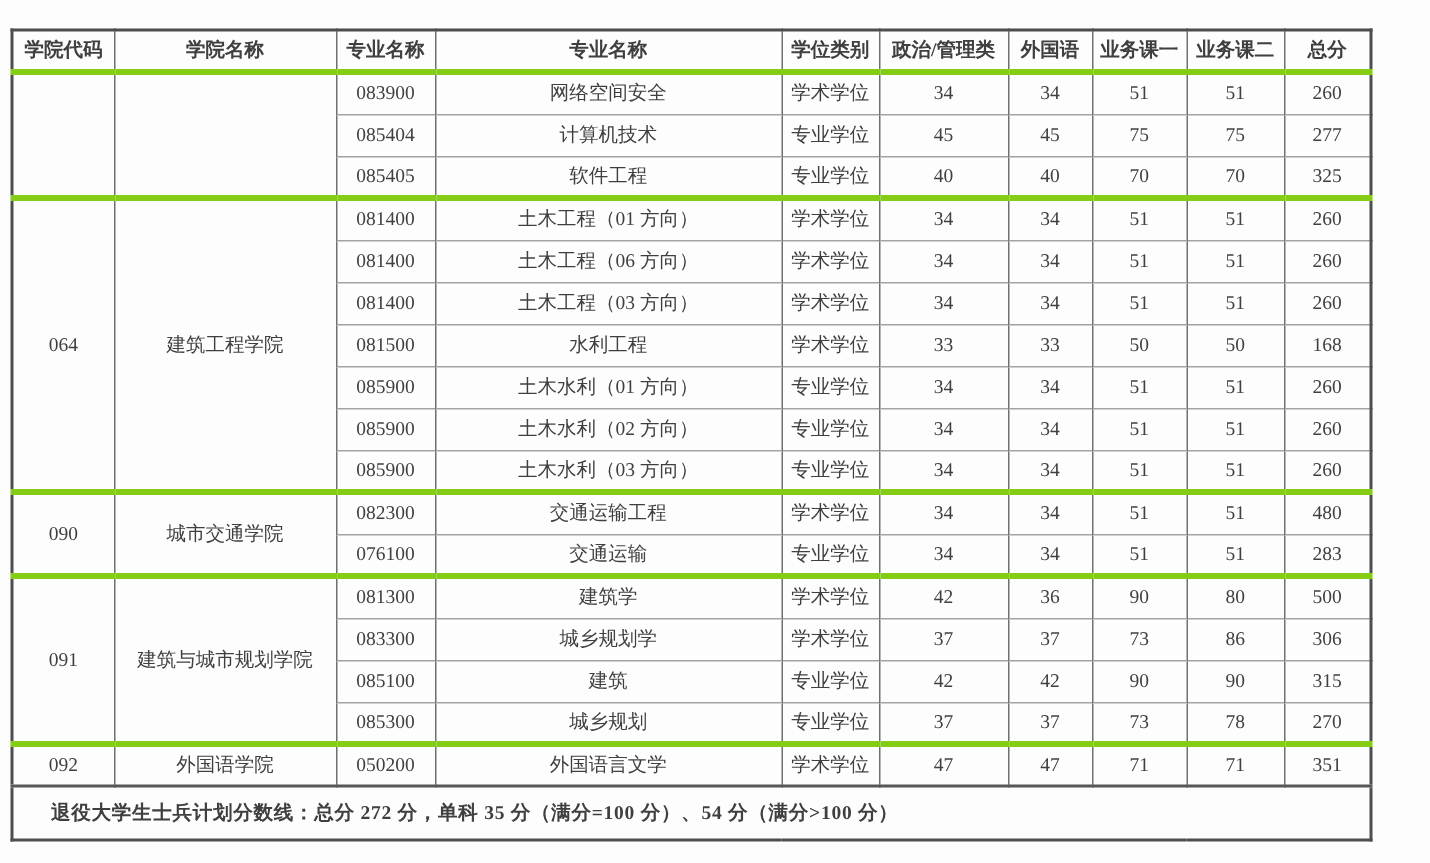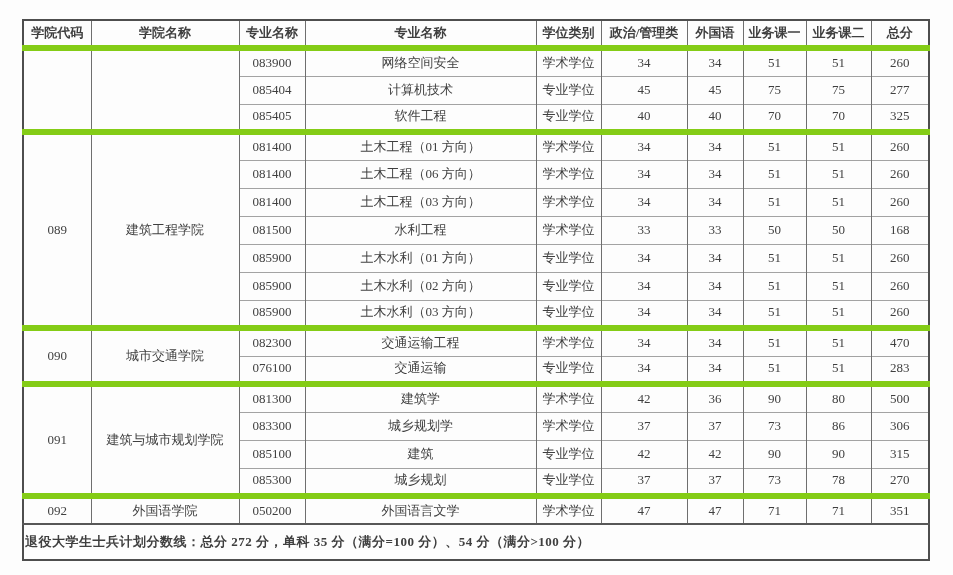--- a/index.html
+++ b/index.html
@@ -12,50 +12,50 @@
   *{box-sizing:border-box;}
   html,body{margin:0;padding:0;}
   body{
     width:953px;height:575px;
     background:var(--page-bg);
     font-family:"Liberation Serif","DejaVu Serif",serif;
     color:var(--text-color);
   }
   .page{position:relative;width:953px;height:575px;overflow:hidden;}
   table.score-table{
-    position:absolute;left:22px;top:19px;
+    position:absolute;left:7px;top:19px;
     width:906px;
     border-collapse:collapse;
     table-layout:fixed;
     border:2px solid var(--border-dark);
   }
   .score-table th,
   .score-table td{
     border-left:1px solid var(--border-mid);
     padding:0 2px;
     text-align:center;
     vertical-align:middle;
     font-size:13px;
     line-height:1.15;
     overflow:hidden;
     white-space:nowrap;
   }
   .score-table thead tr{height:28px;}
   .score-table tbody tr{height:28px;}
   .score-table thead th{font-weight:bold;}
   
-  .score-table tr.section-start td{border-top:6px solid #84cc16;}
+  .score-table tr.section-start td{border-top:4px solid #84cc16;}
   
   .score-table tr.section-inner td{border-top:1px solid var(--border-light);}
   .score-table tfoot td{
     border-top:2px solid #575757;
     height:36px;
     text-align:left;
     font-weight:bold;
-    padding-left:1px;
+    padding-left:25px;
     font-size:13px;
     letter-spacing:.5px;
   }
 </style>
 </head>
 <body>
 
 <div class="page">
   <table class="score-table">
     <colgroup id="cols">
@@ -111,21 +111,21 @@
           <td>085405</td>
           <td>软件工程</td>
           <td>专业学位</td>
           <td>40</td>
           <td>40</td>
           <td>70</td>
           <td>70</td>
           <td>325</td>
         </tr>
         <tr class="section-start">
-          <td rowspan="7">089</td>
+          <td rowspan="7">064</td>
           <td rowspan="7">建筑工程学院</td>
           <td>081400</td>
           <td>土木工程（01 方向）</td>
           <td>学术学位</td>
           <td>34</td>
           <td>34</td>
           <td>51</td>
           <td>51</td>
           <td>260</td>
         </tr>
@@ -192,21 +192,21 @@
         <tr class="section-start">
           <td rowspan="2">090</td>
           <td rowspan="2">城市交通学院</td>
           <td>082300</td>
           <td>交通运输工程</td>
           <td>学术学位</td>
           <td>34</td>
           <td>34</td>
           <td>51</td>
           <td>51</td>
-          <td>470</td>
+          <td>480</td>
         </tr>
         <tr class="section-inner">
           <td>076100</td>
           <td>交通运输</td>
           <td>专业学位</td>
           <td>34</td>
           <td>34</td>
           <td>51</td>
           <td>51</td>
           <td>283</td>

